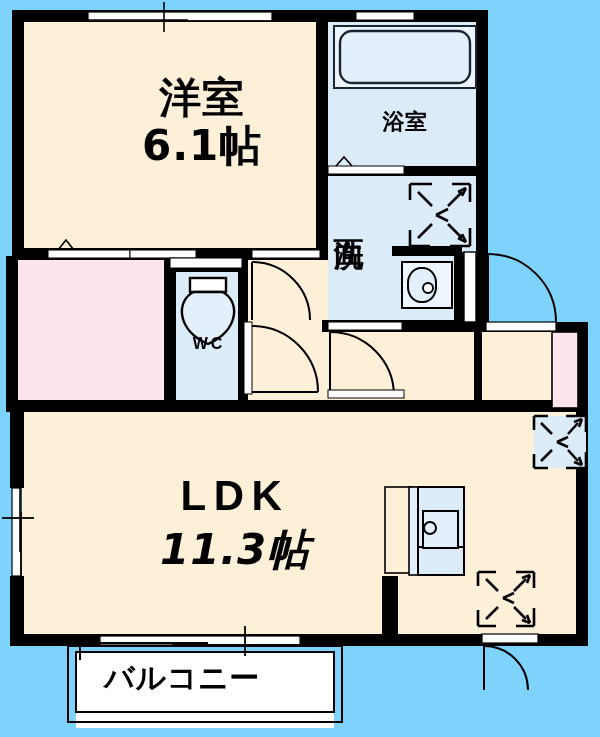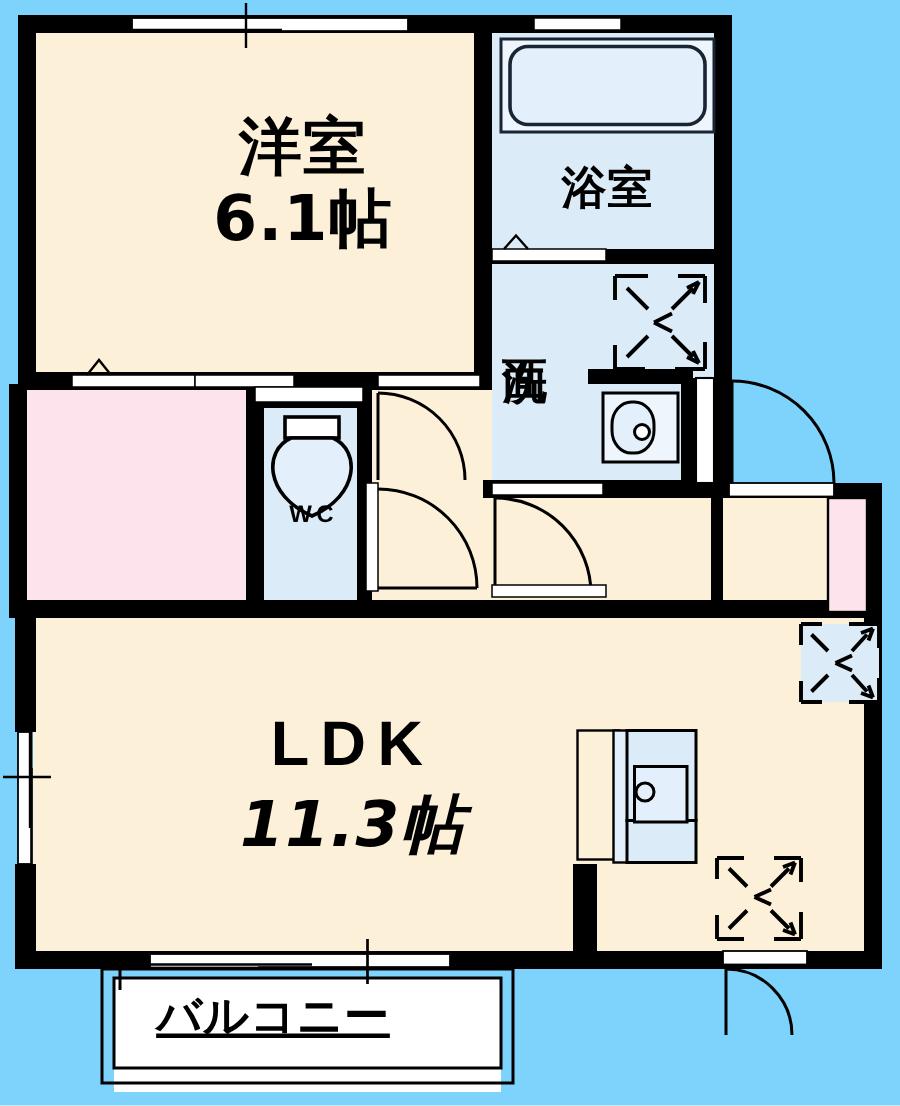--- a/index.html
+++ b/index.html
@@ -262,33 +262,33 @@
   <div class="lbl lbl-jp" style="left:122px;top:76px;width:160px;font-size:42px;">
     <div>洋室</div>
     <div style="margin-top:4px;">6.1帖</div>
   </div>
 
 
   <div class="lbl lbl-lat" style="left:172px;top:336px;width:74px;font-size:16px;">
     <div>WC</div>
   </div>
 
-  <div class="lbl lbl-jp" style="left:330px;top:110px;width:150px;font-size:30px;">
+  <div class="lbl lbl-jp" style="left:330px;top:110px;width:150px;font-size:22px;">
     <div>浴室</div>
   </div>
 
   <div class="lbl lbl-jp" style="left:332px;top:215px;width:48px;font-size:30px;line-height:1.12;">
     <div style="writing-mode:vertical-rl;text-orientation:upright;letter-spacing:0.04em;">洗面</div>
   </div>
 
 
   <div class="lbl lbl-lat" style="left:110px;top:474px;width:250px;font-size:42px;">
     <div>LDK</div>
   </div>
   <div class="lbl lbl-jp" style="left:110px;top:528px;width:250px;font-size:42px;font-style:italic;">
     <div>11.3帖</div>
   </div>
 
-  <div class="lbl lbl-jp" style="left:76px;top:662px;width:212px;font-size:30px;text-decoration:underline;">
+  <div class="lbl lbl-jp" style="left:76px;top:662px;width:212px;font-size:30px;">
     <div>バルコニー</div>
   </div>
 
 </div>
 
 </body></html>

